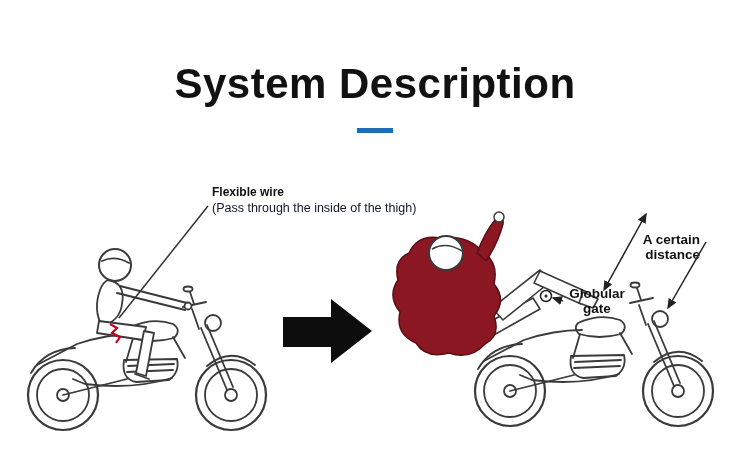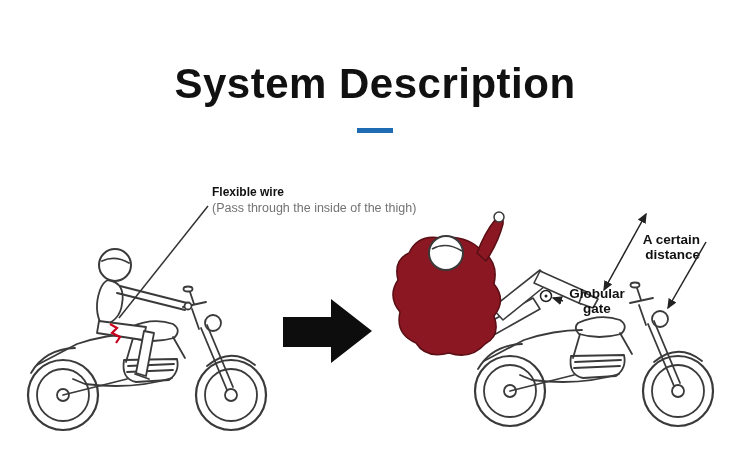--- a/index.html
+++ b/index.html
@@ -9,21 +9,21 @@
 
   .page-title {
     text-align:center; padding-top:60px; font-size:42px; font-weight:700;
     color:#111111; letter-spacing:0.5px;
   }
   .title-underline-wrap { width:36px; height:5px; margin:20px auto 0; display:block; }
 
   .annot { position:absolute; color:#111111; }
   .flexwire { left:212px; top:185px; white-space:nowrap; }
   .flexwire .main { font-size:12px; font-weight:700; color:#111111; }
-  .flexwire .sub  { font-size:12.5px; margin-top:2px; color:#737373; }
+  .flexwire .sub  { font-size:12.5px; margin-top:2px; color:#0f172a; }
 
   .distance { left:626px; top:232px; width:74px; text-align:right;
               font-size:13.5px; font-weight:700; line-height:15px; }
   .gate     { left:566px; top:286px; width:62px; text-align:center;
               font-size:13.5px; font-weight:700; line-height:15px; }
 
   .scene { position:absolute; }
   .scene-left  { left:15px;  top:232px; }
   .scene-right { left:382px; top:208px; }
   .arrow-svg   { position:absolute; left:280px; top:295px; }

